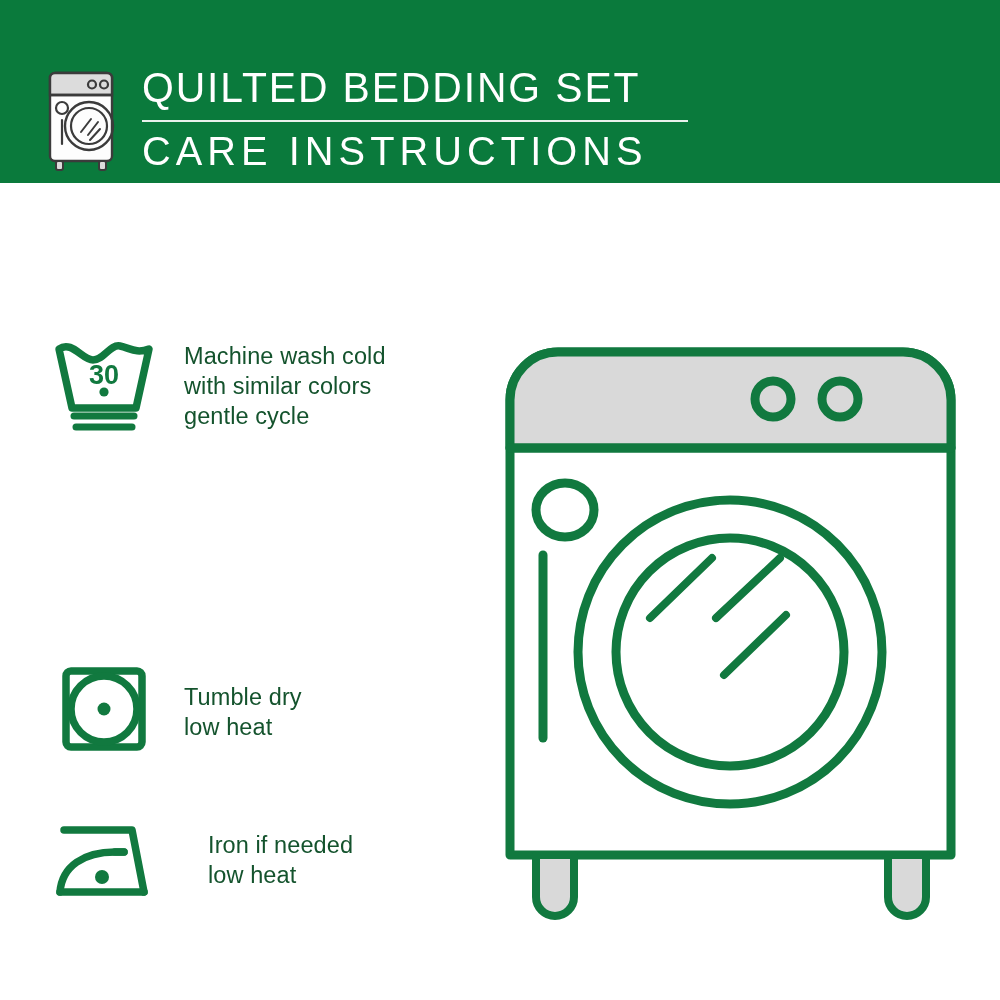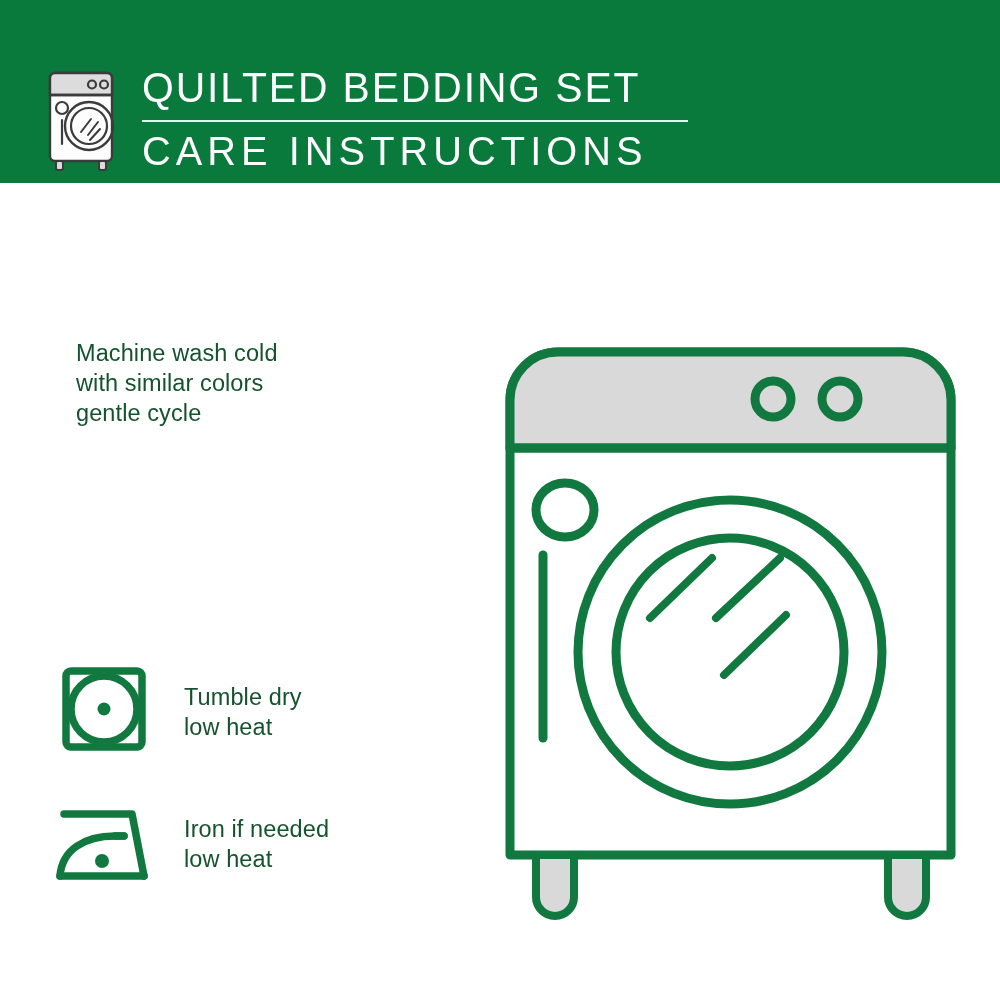--- a/index.html
+++ b/index.html
@@ -99,21 +99,21 @@
     font-weight: 400;
     line-height: 1.28;
     color: #14532d;
     letter-spacing: 0.1px;
     white-space: pre-line;
   }
 
   #row-0 { top: 100px; }
   #row-1 { top: 252px; }
   #row-2 { top: 426px; }
-  #row-3 { top: 558px; }
+  #row-3 { top: 574px; gap: 24px; }
 
   
   #washer-illustration {
     position: absolute;
     left: 488px;
     top: 330px;
     width: 485px;
     height: 600px;
   }
 </style>
@@ -152,20 +152,37 @@
     <div id="header-text">
       <div id="title-main">QUILTED BEDDING SET</div>
       <div id="title-divider"></div>
       <div id="title-sub">CARE INSTRUCTIONS</div>
     </div>
   </div>
 
   <div id="care-list">
 
     <div class="care-row" id="row-0">
+      <div class="care-symbol">
+        <svg viewBox="0 0 104 96" width="104" height="96" aria-hidden="true">
+          <g fill="none" stroke="#11793f" stroke-width="7.5" stroke-linecap="round" stroke-linejoin="round">
+
+            <path d="M7 11 C20 2 30 22 41 22 C52 22 58 6 68 8 C78 10 84 16 97 11
+                     L84 70 L20 70 Z"></path>
+          </g>
+
+          <text x="52" y="46" text-anchor="middle" font-family="Liberation Sans, sans-serif" font-size="27" font-weight="700" fill="#11793f">30</text>
+          <circle cx="52" cy="54" r="4.6" fill="#11793f"></circle>
+
+          <g stroke="#11793f" stroke-width="7" stroke-linecap="round">
+            <line x1="22" y1="78" x2="82" y2="78"></line>
+            <line x1="24" y1="89" x2="80" y2="89"></line>
+          </g>
+        </svg>
+      </div>
       <div class="care-text">Machine wash cold
 with similar colors
 gentle cycle</div>
     </div>
 
 
     <div class="care-row" id="row-2">
       <div class="care-symbol">
         <svg viewBox="0 0 104 96" width="104" height="96" aria-hidden="true">
           <g fill="none" stroke="#11793f" stroke-width="7.5" stroke-linejoin="round">

